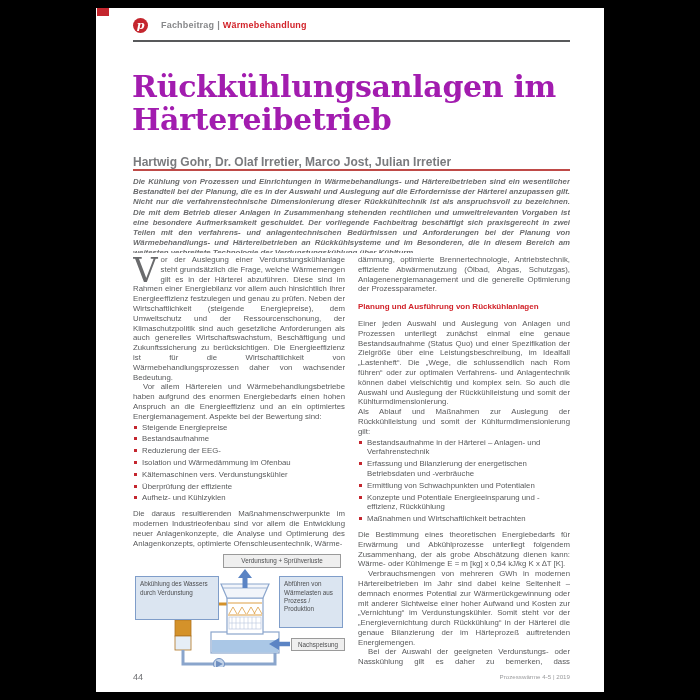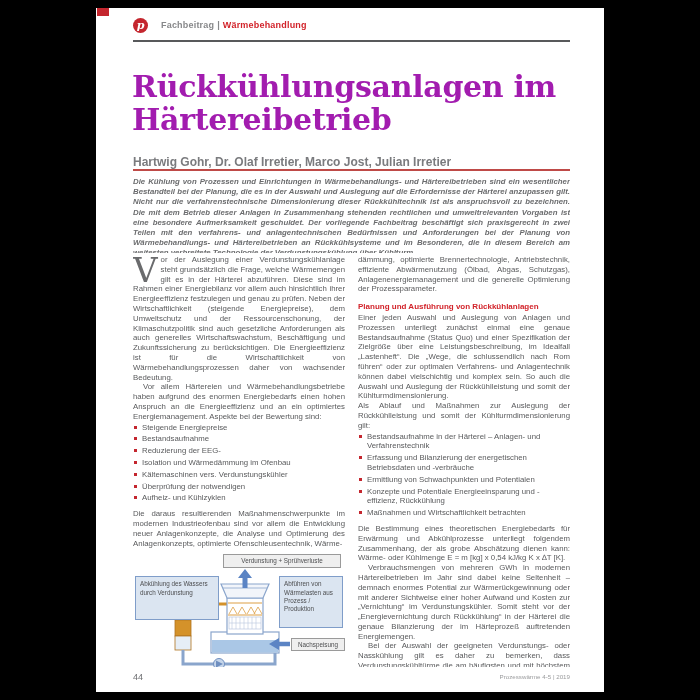--- a/index.html
+++ b/index.html
@@ -26,21 +26,21 @@
   .columns{position:absolute;left:37px;right:34px;top:247px;height:412px;display:flex;gap:13px;}
   .col{width:212px;height:412px;overflow:hidden;font-size:7.8px;line-height:9.8px;color:#595a5c;
        text-align:justify;}
   .col p{margin:0;}
   .indent{text-indent:10px;}
   .dropcap{float:left;font-family:"DejaVu Serif",serif;font-size:34px;line-height:28px;
            color:#6a6b6d;margin:1px 3px 0 0;}
   ul.bullets{margin:1px 0 6px 0;padding:0;list-style:none;}
   ul.bullets li{position:relative;padding-left:9px;margin-bottom:2px;text-align:left;}
   ul.bullets li::before{content:"";position:absolute;left:1px;top:3px;width:3px;height:3px;background:#c4262e;}
-  .heading{font-size:8px;font-weight:bold;color:#d2232a;margin:8px 0 1px 0;text-align:left;}
+  .heading{font-size:8px;font-weight:bold;color:#d2232a;margin:8px 0 7px 0;text-align:left;}
   .figure{position:relative;width:212px;height:118px;margin-top:6px;background:#fff;}
   .figure svg{position:absolute;left:0;top:0;}
   .fig-box{position:absolute;box-sizing:border-box;font-size:6.3px;line-height:8.2px;color:#4d4e50;}
   .gray-box{background:#efefef;border:1px solid #9a9a9a;text-align:center;}
   .blue-box{background:#dbe5f1;border:1px solid #7f9dc9;text-align:left;padding:3px 4px;}
   .pagenum{position:absolute;left:37px;bottom:10px;font-size:9px;color:#6d6e71;}
   .journal{position:absolute;right:34px;bottom:12px;font-size:6.2px;color:#9a9b9d;}
 </style>
 </head>
 <body>
@@ -67,21 +67,21 @@
 
     <div class="col">
       <p><span class="dropcap">V</span><span>or der Auslegung einer Verdunstungskühlanlage steht grundsätzlich die Frage, welche Wärmemengen gilt es in der Härterei abzuführen. Diese sind im Rahmen einer Energiebilanz vor allem auch hinsichtlich ihrer Energieeffizienz festzulegen und genau zu prüfen. Neben der Wirtschaftlichkeit (steigende Energiepreise), dem Umweltschutz und der Ressourcenschonung, der Klimaschutzpolitik sind auch gesetzliche Anforderungen als auch generelles Wirtschaftswachstum, Beschäftigung und Zukunftssicherung zu berücksichtigen. Die Energieeffizienz ist für die Wirtschaftlichkeit von Wärmebehandlungsprozessen daher von wachsender Bedeutung.</span></p>
       <p class="indent">Vor allem Härtereien und Wärmebehandlungsbetriebe haben aufgrund des enormen Energiebedarfs einen hohen Anspruch an die Energieeffizienz und an ein optimiertes Energiemanagement. Aspekte bei der Bewertung sind:</p>
       <ul class="bullets">
         <li>Steigende Energiepreise</li>
         <li>Bestandsaufnahme</li>
         <li>Reduzierung der EEG-</li>
         <li>Isolation und Wärmedämmung im Ofenbau</li>
         <li>Kältemaschinen vers. Verdunstungskühler</li>
-        <li>Überprüfung der notwendigen</li>
+        <li>Überprüfung der effiziente</li>
         <li>Aufheiz- und Kühlzyklen</li>
       </ul>
       <p>Die daraus resultierenden Maßnahmenschwerpunkte im modernen Industrieofenbau sind vor allem die Entwicklung neuer Anlagenkonzepte, die Analyse und Optimierung des Anlagenkonzepts, optimierte Ofenschleusentechnik, Wärme-</p>
 
       <div class="figure">
         <svg width="212" height="118" viewBox="0 0 212 118">
 
           <polyline points="94,50 50,50 50,68" fill="none" stroke="#d4922a" stroke-width="3"></polyline>
 
           <rect x="42" y="66" width="16" height="16" fill="#d4922a" stroke="#b07320" stroke-width="0.8"></rect>

